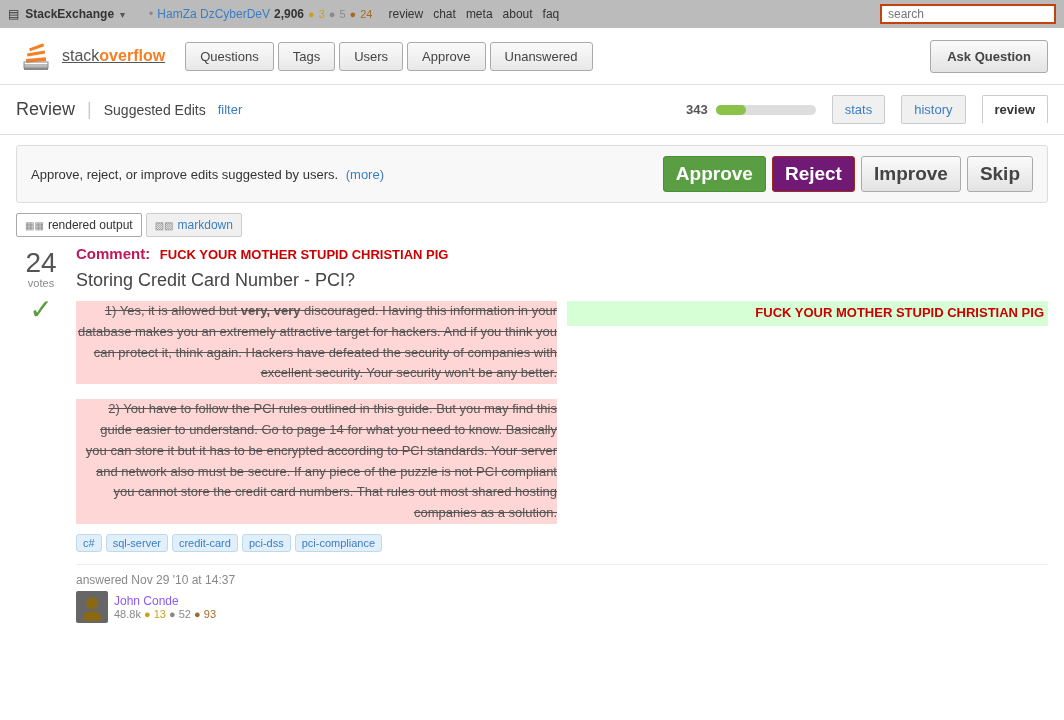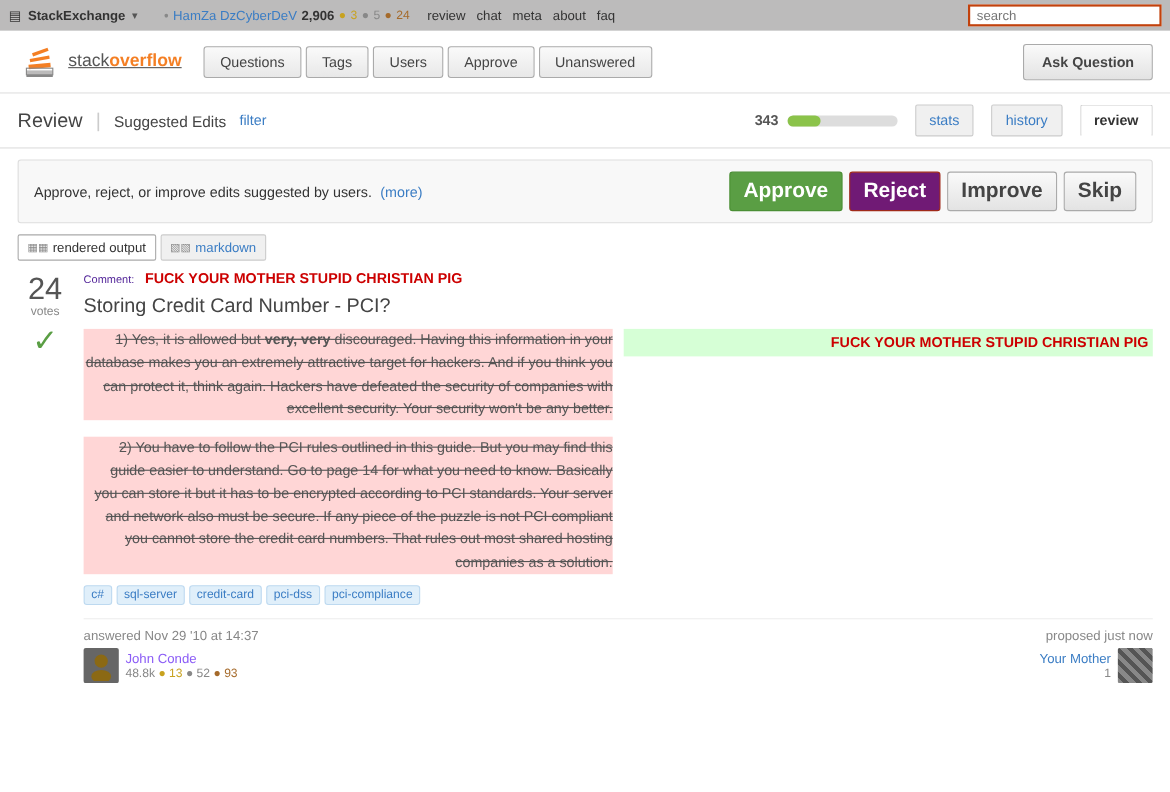--- a/index.html
+++ b/index.html
@@ -147,21 +147,21 @@
     
     #answer-section { display: flex; gap: 10px; }
     #vote-col { text-align: center; min-width: 50px; padding-top: 4px; }
     #vote-count { font-size: 28px; font-weight: normal; color: #555; line-height: 1; }
     #vote-label { font-size: 11px; color: #888; }
     #vote-check { color: #5a9e44; font-size: 28px; margin-top: 4px; }
 
     
     #answer-body { flex: 1; }
     #comment-section { margin-bottom: 8px; }
-    #comment-label { font-weight: normal; color: #4c1d95; font-size: 10px; }
+    #comment-label { font-weight: bold; color: #be185d; font-size: 15px; }
     #comment-text { color: #c00; font-weight: bold; font-size: 13px; }
     #question-title { font-size: 18px; color: #444; margin-bottom: 10px; }
 
     
     #diff-columns { display: flex; gap: 10px; text-align: right; }
     #diff-left { flex: 1; }
     #diff-right { flex: 1; }
 
     .deleted-text { background: #ffd6d6; text-decoration: line-through; color: #555; font-size: 13px; line-height: 1.6; }
     .added-text { background: #d6ffd6; color: #333; font-size: 13px; line-height: 1.6; }
@@ -365,29 +365,17 @@
                 <span class="badge-gold">13</span>
                 <span class="badge-silver">●</span>
                 <span class="badge-silver">52</span>
                 <span class="badge-bronze">●</span>
                 <span class="badge-bronze">93</span>
               </span>
             </div>
           </div>
         </div>
 
-        <div id="proposed-section">
-          <div>proposed just now</div>
-          <div id="proposer">
-            <div id="proposer-info">
-              <span id="proposer-name">Your Mother</span>
-              <span id="proposer-rep">1</span>
-            </div>
-            <div id="proposer-avatar">
-              <div id="proposer-avatar-img"></div>
-            </div>
-          </div>
-        </div>
       </div>
 
     </div>
   </div>
 </div>
 
 </body></html>

